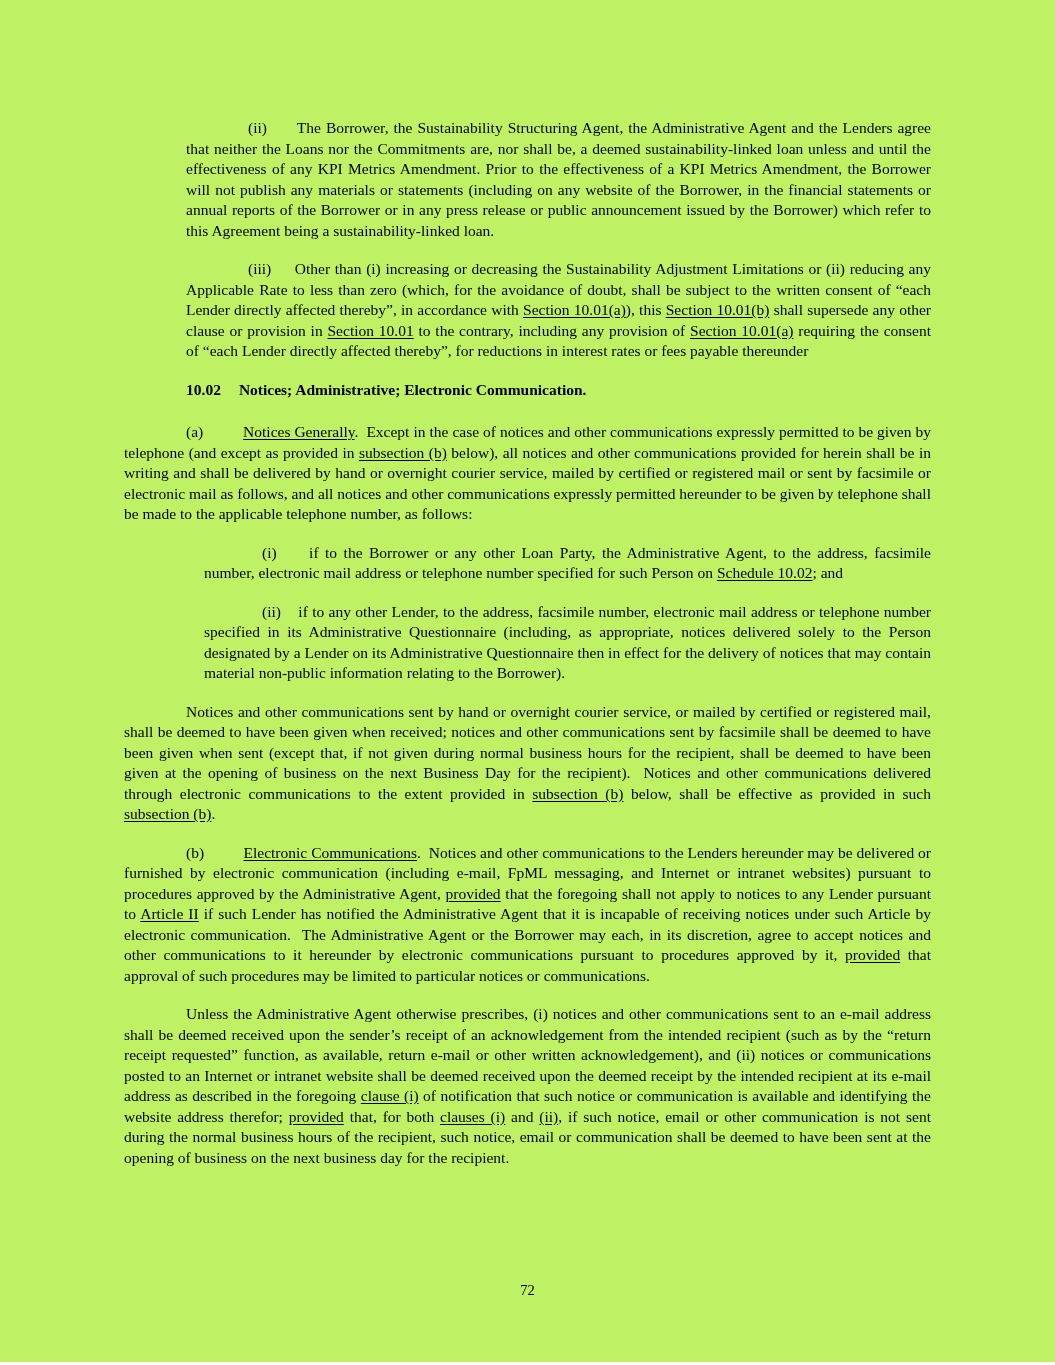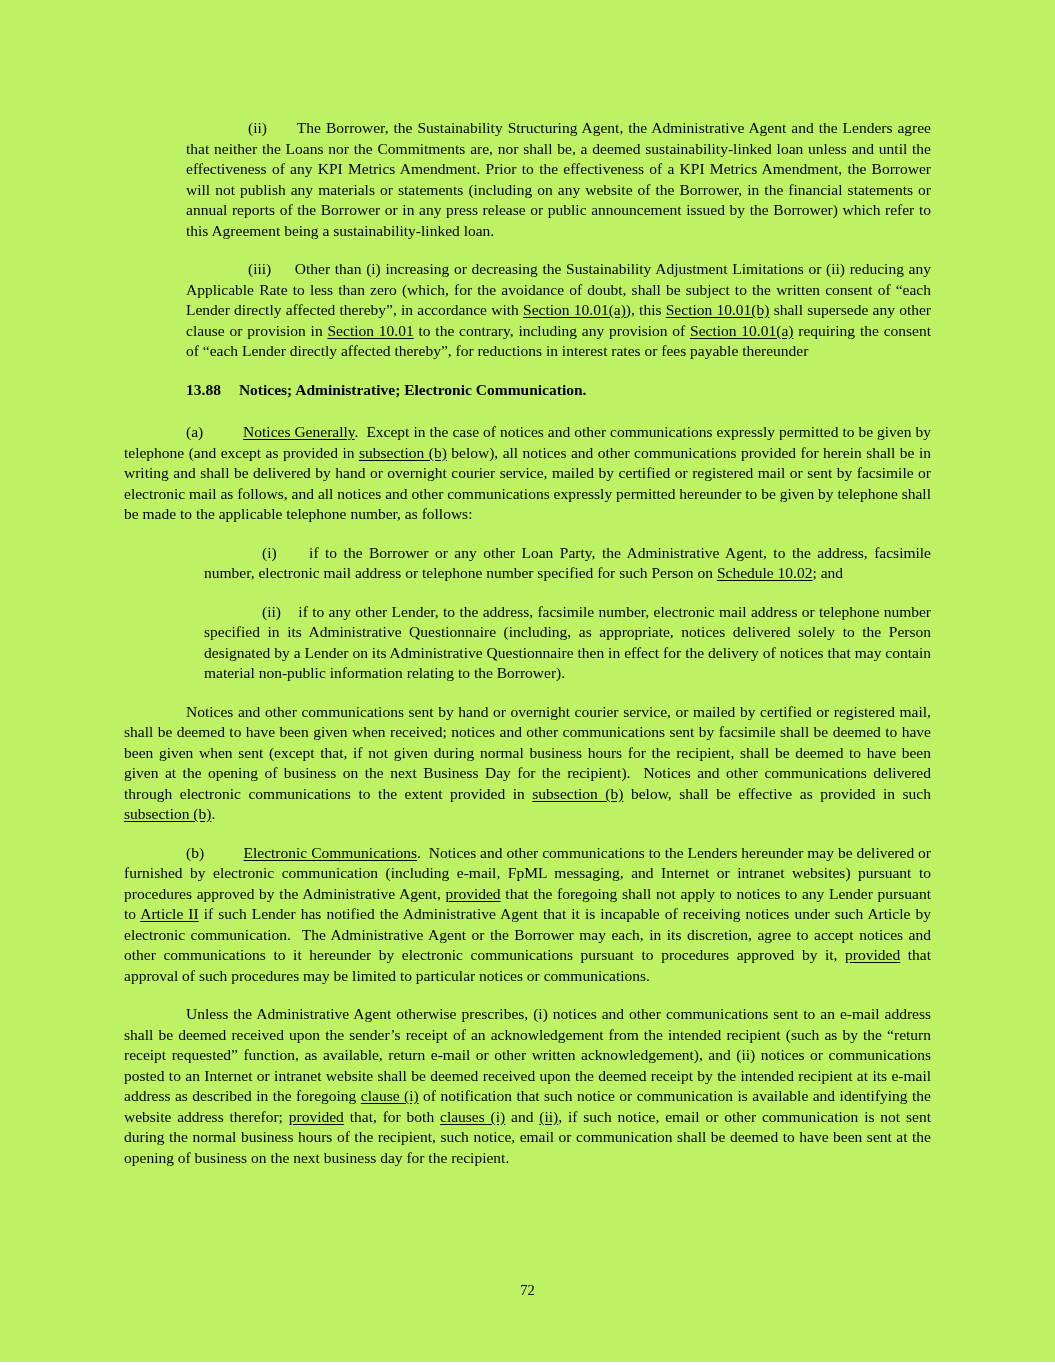--- a/index.html
+++ b/index.html
@@ -48,21 +48,21 @@
 </head>
 <body>
 
 <main class="page">
 
   <p class="para clause"><span>(ii)&nbsp;&nbsp;&nbsp;&nbsp;&nbsp;&nbsp;The Borrower, the Sustainability Structuring Agent, the Administrative Agent and the Lenders agree that neither the Loans nor the Commitments are, nor shall be, a deemed sustainability-linked loan unless and until the effectiveness of any KPI Metrics Amendment. Prior to the effectiveness of a KPI Metrics Amendment, the Borrower will not publish any materials or statements (including on any website of the Borrower, in the financial statements or annual reports of the Borrower or in any press release or public announcement issued by the Borrower) which refer to this Agreement being a sustainability-linked loan.</span></p>
 
   <p class="para clause"><span>(iii)&nbsp;&nbsp;&nbsp;&nbsp;&nbsp;Other than (i) increasing or decreasing the Sustainability Adjustment Limitations or (ii) reducing any Applicable Rate to less than zero (which, for the avoidance of doubt, shall be subject to the written consent of “each Lender directly affected thereby”, in accordance with </span><u>Section 10.01(a)</u><span>), this </span><u>Section 10.01(b)</u><span> shall supersede any other clause or provision in </span><u>Section 10.01</u><span> to the contrary, including any provision of </span><u>Section 10.01(a)</u><span> requiring the consent of “each Lender directly affected thereby”, for reductions in interest rates or fees payable thereunder</span></p>
 
   <p class="para heading">
-    <span class="sec-num">13.88</span><span class="sec-title">Notices; Administrative; Electronic Communication.</span>
+    <span class="sec-num">10.02</span><span class="sec-title">Notices; Administrative; Electronic Communication.</span>
   </p>
 
   <p class="para main"><span>(a)&nbsp;&nbsp;&nbsp;&nbsp;&nbsp;&nbsp;&nbsp;&nbsp;&nbsp;&nbsp;</span><u>Notices Generally</u><span>.&nbsp; Except in the case of notices and other communications expressly permitted to be given by telephone (and except as provided in </span><u>subsection (b)</u><span> below), all notices and other communications provided for herein shall be in writing and shall be delivered by hand or overnight courier service, mailed by certified or registered mail or sent by facsimile or electronic mail as follows, and all notices and other communications expressly permitted hereunder to be given by telephone shall be made to the applicable telephone number, as follows:</span></p>
 
   <p class="para sub"><span>(i)&nbsp;&nbsp;&nbsp;&nbsp;&nbsp;if to the Borrower or any other Loan Party, the Administrative Agent, to the address, facsimile number, electronic mail address or telephone number specified for such Person on </span><u>Schedule 10.02</u><span>; and</span></p>
 
   <p class="para sub"><span>(ii)&nbsp;&nbsp;&nbsp;&nbsp;if to any other Lender, to the address, facsimile number, electronic mail address or telephone number specified in its Administrative Questionnaire (including, as appropriate, notices delivered solely to the Person designated by a Lender on its Administrative Questionnaire then in effect for the delivery of notices that may contain material non-public information relating to the Borrower).</span></p>
 
   <p class="para main"><span>Notices and other communications sent by hand or overnight courier service, or mailed by certified or registered mail, shall be deemed to have been given when received; notices and other communications sent by facsimile shall be deemed to have been given when sent (except that, if not given during normal business hours for the recipient, shall be deemed to have been given at the opening of business on the next Business Day for the recipient).&nbsp; Notices and other communications delivered through electronic communications to the extent provided in </span><u>subsection (b)</u><span> below, shall be effective as provided in such </span><u>subsection (b)</u><span>.</span></p>
 

